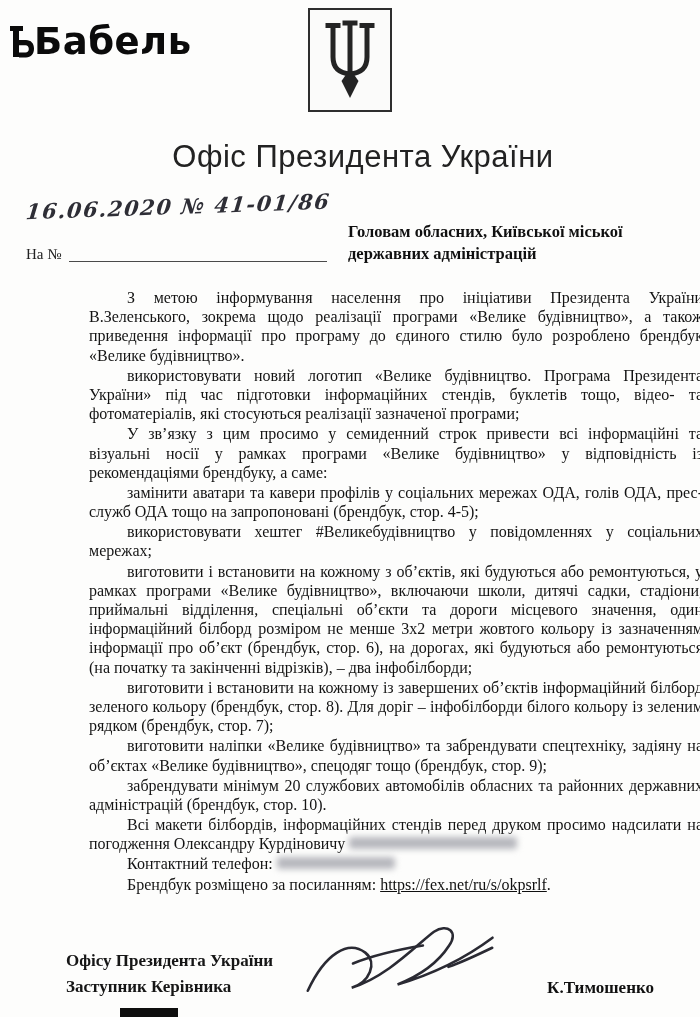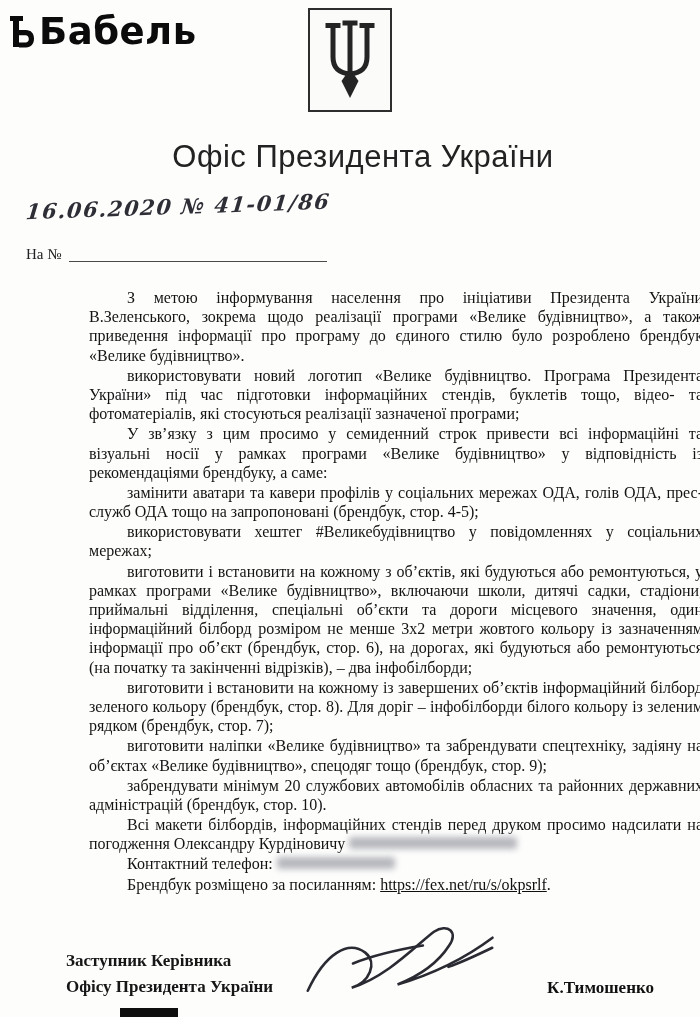--- a/index.html
+++ b/index.html
@@ -2,21 +2,21 @@
 <html><head>
 <meta charset="utf-8">
 <style>
   html,body { margin:0; padding:0; background:#d8d8d8; }
   .page {
     position:relative; width:700px; height:1017px; margin:0 auto;
     background:#fdfdfc; overflow:hidden; color:#131313;
     font-family:"Liberation Serif", serif;
   }
   
-  .babel-logo { position:absolute; top:13px; left:10px; display:flex; align-items:center; gap:5px; }
+  .babel-logo { position:absolute; top:23px; left:10px; display:flex; align-items:center; }
   .babel-logo .brand {
     font-family:"DejaVu Sans", sans-serif; font-weight:bold; font-size:37px;
     letter-spacing:0.5px; color:#0b0b0b; line-height:1;
   }
   
   .emblem-box {
     position:absolute; top:8px; left:50%; transform:translateX(-50%);
     width:80px; height:100px; border:2px solid #2e2e2e; background:#fbfbfa;
     display:flex; align-items:center; justify-content:center;
   }
@@ -102,20 +102,24 @@
 
   <h1 class="org-title">Офіс Президента України</h1>
 
   <div class="ref-date">16.06.2020  № 41-01/86</div>
 
   <div class="reply-line">
     <span>На №</span>
     <span class="fill-line"></span>
   </div>
 
+  <div class="addressee">
+    <div>Головам обласних, Київської міської</div>
+    <div>державних адміністрацій</div>
+  </div>
 
   <div class="body">
     <p>З метою інформування населення про ініціативи Президента України В.Зеленського, зокрема щодо реалізації програми «Велике будівництво», а також приведення інформації про програму до єдиного стилю було розроблено брендбук «Велике будівництво».</p>
     <p>використовувати новий логотип «Велике будівництво. Програма Президента України» під час підготовки інформаційних стендів, буклетів тощо, відео- та фотоматеріалів, які стосуються реалізації зазначеної програми;</p>
     <p>У зв’язку з цим просимо у семиденний строк привести всі інформаційні та візуальні носії у рамках програми «Велике будівництво» у відповідність із рекомендаціями брендбуку, а саме:</p>
     <p>замінити аватари та кавери профілів у соціальних мережах ОДА, голів ОДА, прес-служб ОДА тощо на запропоновані (брендбук, стор. 4-5);</p>
     <p>використовувати хештег #Великебудівництво у повідомленнях у соціальних мережах;</p>
     <p>виготовити і встановити на кожному з об’єктів, які будуються або ремонтуються, у рамках програми «Велике будівництво», включаючи школи, дитячі садки, стадіони, приймальні відділення, спеціальні об’єкти та дороги місцевого значення, один інформаційний білборд розміром не менше 3х2 метри жовтого кольору із зазначенням інформації про об’єкт (брендбук, стор. 6), на дорогах, які будуються або ремонтуються (на початку та закінченні відрізків), – два інфобілборди;</p>
     <p>виготовити і встановити на кожному із завершених об’єктів інформаційний білборд зеленого кольору (брендбук, стор. 8). Для доріг – інфобілборди білого кольору із зеленим рядком (брендбук, стор. 7);</p>
     <p>виготовити наліпки «Велике будівництво» та забрендувати спецтехніку, задіяну на об’єктах «Велике будівництво», спецодяг тощо (брендбук, стор. 9);</p>
@@ -131,22 +135,22 @@
       <span class="smudge phone"></span>
     </p>
 
     <p>
       <span>Брендбук розміщено за посиланням:</span>
       <a class="url">https://fex.net/ru/s/okpsrlf</a><span>.</span>
     </p>
   </div>
 
   <div class="sig-left">
+    <div>Офісу Президента України</div>
     <div>Заступник Керівника</div>
-    <div>Офісу Президента України</div>
   </div>
 
   <svg class="autograph" width="210" height="80" viewBox="0 0 210 80" fill="none" stroke="#2a2a33" stroke-width="2.6" stroke-linecap="round">
     <path d="M8 62 C 28 26 52 14 68 28 C 80 39 70 58 52 62 C 88 54 122 22 138 12 C 152 4 163 14 152 27 C 140 43 120 55 98 62 C 130 55 165 42 196 22"></path>
     <path d="M55 38 C 80 30 105 27 126 25"></path>
     <path d="M150 48 C 165 44 180 38 195 32"></path>
   </svg>
 
   <div class="sig-name">К.Тимошенко</div>
 

